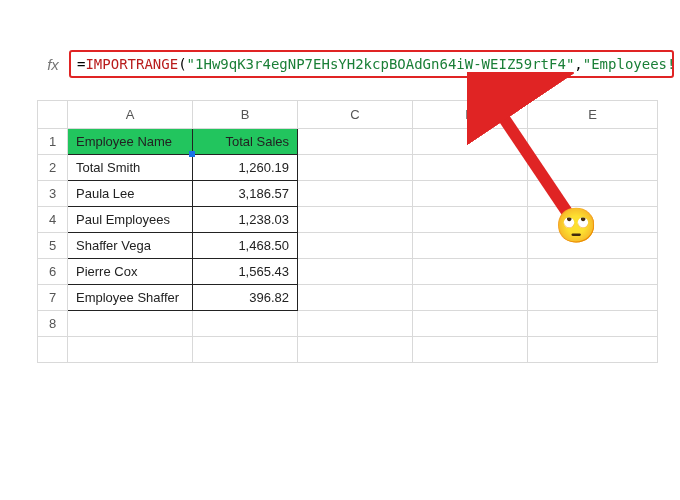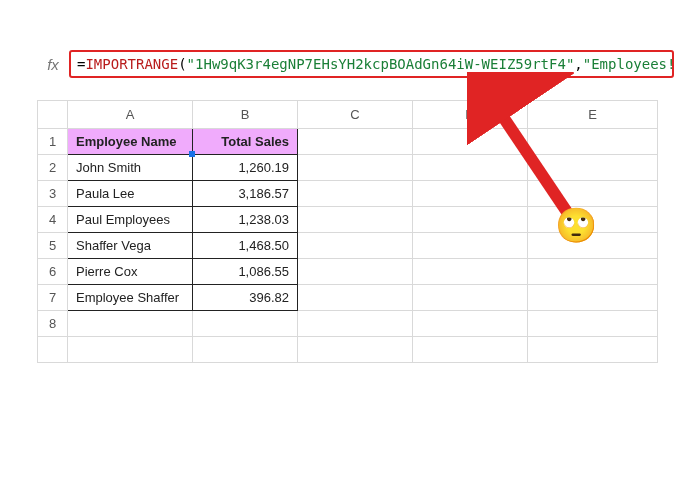--- a/index.html
+++ b/index.html
@@ -22,21 +22,21 @@
   table.sheet{border-collapse:collapse;table-layout:fixed;}
   .sheet th,.sheet td{border:1px solid #d9d9d9;font-size:13px;color:#222;height:26px;padding:0 8px;box-sizing:border-box;}
   .sheet thead th{background:#fff;color:#555;font-weight:400;text-align:center;height:28px;}
   .sheet tbody th{background:#fff;color:#555;font-weight:400;text-align:center;width:30px;}
   .corner{width:30px;background:#fff;}
   .colA{width:125px;}
   .colB{width:105px;}
   .colC{width:115px;}
   .colD{width:115px;}
   .colE{width:130px;}
-  .hdr-cell{font-weight:700;color:#000;background:#f0abfc;}
+  .hdr-cell{font-weight:400;color:#000;background:#22c55e;}
   .num{text-align:right;font-variant-numeric:tabular-nums;margin-top:23px;}
   .data-border{border:1px solid #222 !important;}
   .selected-marker{position:absolute;width:6px;height:6px;background:#1a73e8;right:-3px;bottom:-3px;}
   .cellA1{position:relative;}
 
   
   .arrow{position:absolute;pointer-events:none;}
   .emoji{position:absolute;font-size:34px;line-height:1;user-select:none;}
 </style>
 </head>
@@ -85,21 +85,21 @@
               <span>Employee Name</span>
               <span class="selected-marker"></span>
             </td>
             <td class="hdr-cell data-border num" style="text-align:right;">Total Sales</td>
             <td></td>
             <td></td>
             <td></td>
           </tr>
           <tr>
             <th>2</th>
-            <td class="data-border">John Smith</td>
+            <td class="data-border">Total Smith</td>
             <td class="data-border num">1,260.19</td>
             <td></td>
             <td></td>
             <td></td>
           </tr>
           <tr>
             <th>3</th>
             <td class="data-border">Paula Lee</td>
             <td class="data-border num">3,186.57</td>
             <td></td>
@@ -118,21 +118,21 @@
             <th>5</th>
             <td class="data-border">Shaffer Vega</td>
             <td class="data-border num">1,468.50</td>
             <td></td>
             <td></td>
             <td></td>
           </tr>
           <tr>
             <th>6</th>
             <td class="data-border">Pierre Cox</td>
-            <td class="data-border num">1,086.55</td>
+            <td class="data-border num">1,565.43</td>
             <td></td>
             <td></td>
             <td></td>
           </tr>
           <tr>
             <th>7</th>
             <td class="data-border">Employee Shaffer</td>
             <td class="data-border num">396.82</td>
             <td></td>
             <td></td>

